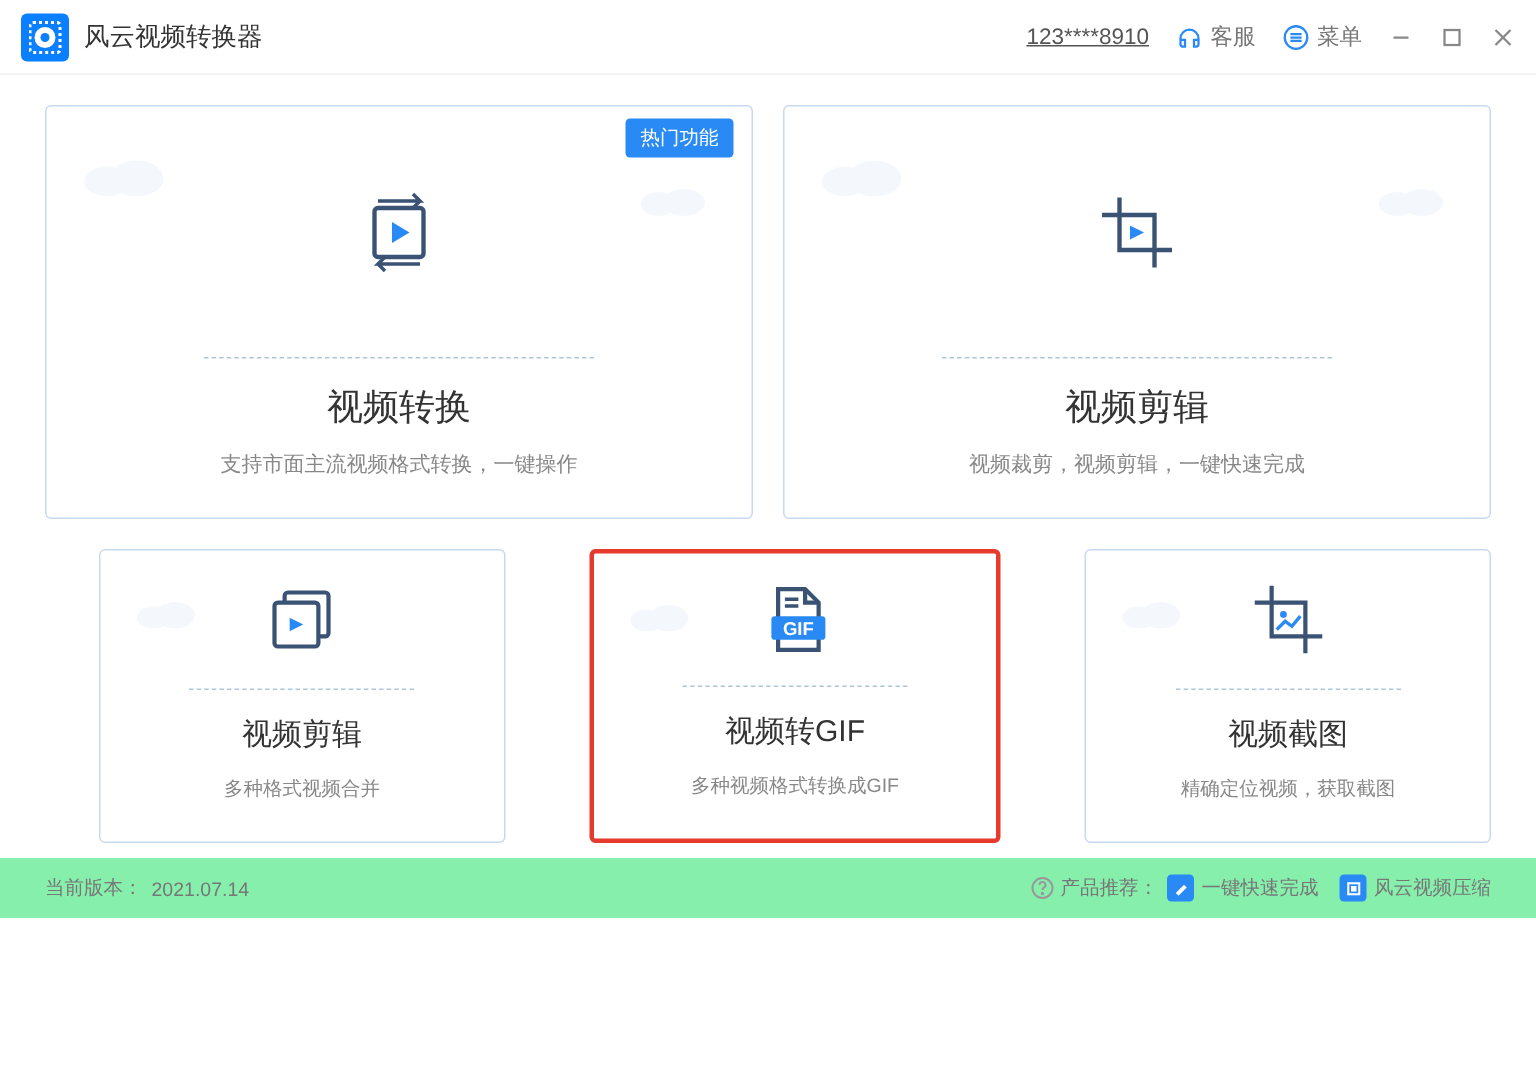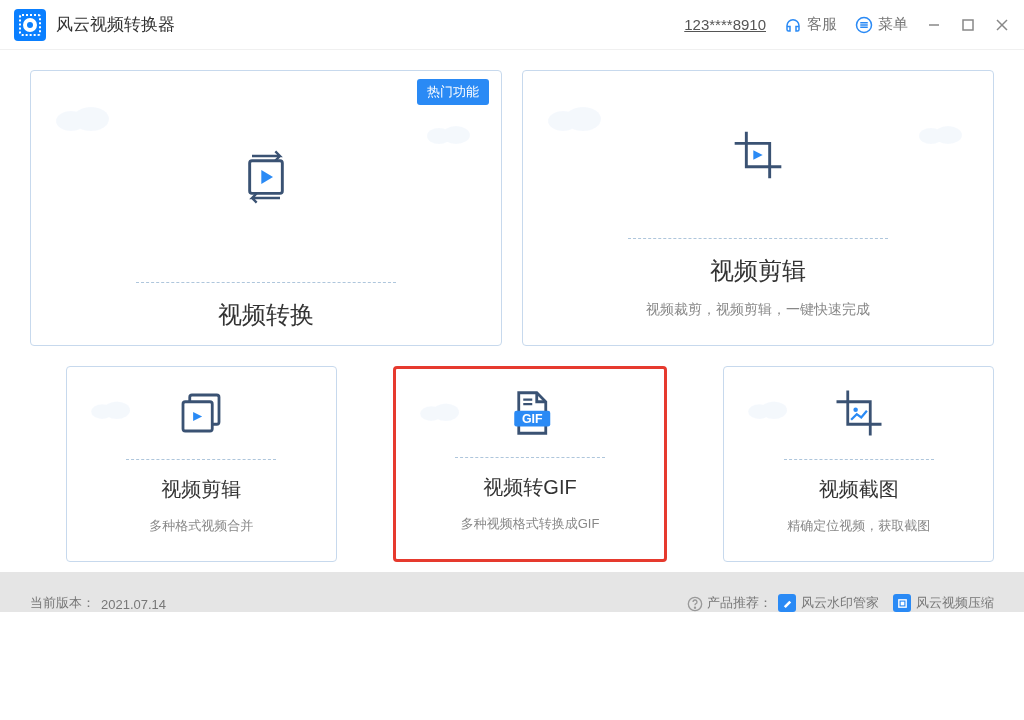--- a/index.html
+++ b/index.html
@@ -34,21 +34,21 @@
 .cloud-bg.c2 { top: 50px; right: 30px; }
 
 .dashed-line { width: 260px; border-top: 1px dashed #aec6dc; margin-bottom: 16px; }
 .card-small .dashed-line { width: 150px; }
 
 .card-title { font-size: 24px; color: #333; margin-bottom: 14px; }
 .card-small .card-title { font-size: 20px; }
 .card-desc { font-size: 14px; color: #888; margin-bottom: 26px; text-align: center; padding: 0 10px; }
 .card-small .card-desc { font-size: 13px; }
 
-.footer { height: 40px; background: #e5e5e5; display: flex; align-items: flex-end; padding: 0 30px; font-size: 13px; color: #777; }
+.footer { height: 40px; background: #86efac; display: flex; align-items: center; padding: 0 30px; font-size: 13px; color: #777; }
 .footer-label { margin-right: 6px; }
 .footer-recs { display: flex; gap: 14px; align-items: center; }
 .rec-item { display: flex; align-items: center; gap: 5px; cursor: pointer; }
 .rec-icon { width: 18px; height: 18px; background: #2a8af5; border-radius: 3px; display: flex; align-items: center; justify-content: center; }
 
 svg { display: block; }
 .cloud-svg { fill: #e6effa; }
 .card-large .icon-svg { width: 56px; height: 56px; }
 .card-small .icon-svg { width: 54px; height: 54px; }
 </style>
@@ -114,20 +114,21 @@
           </svg>
         <svg class="icon-svg" viewBox="0 0 48 48" fill="none" stroke="#3a5273" stroke-width="2.5">
           <rect x="10" y="10" width="28" height="28" rx="2"></rect>
           <polygon points="20,18 20,30 30,24" fill="#2a8af5" stroke="none"></polygon>
           <path d="M12 6 L36 6 L32 2 M36 6 L32 10" stroke-width="2"></path>
           <path d="M36 42 L12 42 L16 38 M12 42 L16 46" stroke-width="2"></path>
         </svg>
       </div>
       <div class="dashed-line"></div>
       <div class="card-title">视频转换</div>
+      <div class="card-desc">支持市面主流视频格式转换，一键操作</div>
     </div>
 
     <div class="card card-large">
       <div class="icon-area">
         <svg class="cloud-bg cloud-svg c1" width="60" height="30" viewBox="0 0 60 30">
             <ellipse cx="20" cy="20" rx="15" ry="10"></ellipse>
             <ellipse cx="40" cy="18" rx="18" ry="12"></ellipse>
           </svg>
         <svg class="cloud-bg cloud-svg c2" width="50" height="25" viewBox="0 0 50 25">
             <ellipse cx="18" cy="15" rx="12" ry="8"></ellipse>
@@ -215,21 +216,21 @@
       <circle cx="12" cy="17.5" r="0.8" fill="#999"></circle>
     </svg>
   <span class="footer-label">产品推荐：</span>
   <div class="footer-recs">
     <div class="rec-item">
       <div class="rec-icon">
           <svg width="11" height="11" viewBox="0 0 12 12">
             <path d="M2 9 L8 3 L10 5 L4 11 Z" fill="#fff"></path>
           </svg>
         </div>
-      <span>风云水印管家</span>
+      <span>一键快速完成</span>
     </div>
     <div class="rec-item">
       <div class="rec-icon">
           <svg width="11" height="11" viewBox="0 0 12 12">
             <rect x="2" y="2" width="8" height="8" fill="none" stroke="#fff" stroke-width="1.5"></rect>
             <rect x="4" y="4" width="4" height="4" fill="#fff"></rect>
           </svg>
         </div>
       <span>风云视频压缩</span>
     </div>

